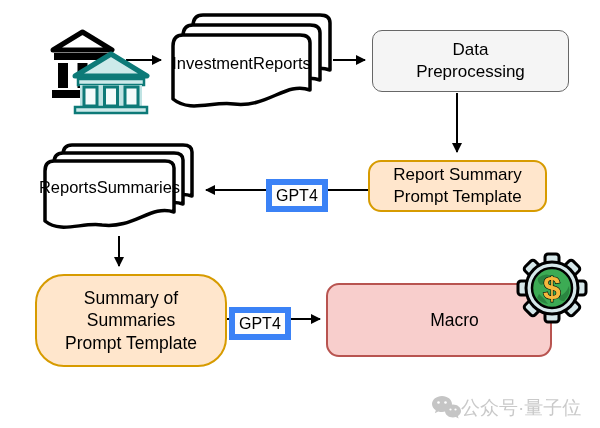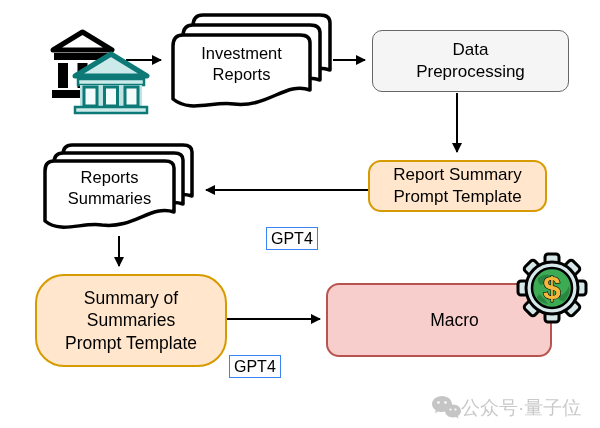--- a/index.html
+++ b/index.html
@@ -12,27 +12,27 @@
   
   .node{
     position:absolute;display:flex;flex-direction:column;align-items:center;justify-content:center;
     text-align:center;line-height:1.28;font-size:17px;color:#000;box-sizing:border-box;
   }
   .node-gray{background:#f5f5f5;border:1.5px solid #676767;border-radius:10px;}
   .node-orange{background:#ffe6cc;border:2px solid #d79b00;border-radius:13px;}
   .node-pink{background:#f8cecc;border:2px solid #b85450;border-radius:13px;padding-left:31px;}
   
   .doc-text{
-    position:absolute;display:flex;flex-direction:column;align-items:center;justify-content:center;
+    position:absolute;display:flex;flex-direction:row;align-items:center;justify-content:center;
     text-align:center;font-size:16.5px;line-height:1.3;
   }
   
   .edge-label{
-    position:absolute;background:#fdfdfd;border:1px solid #3b82f6;
-    font-size:16px;padding:1px 4px;line-height:1.2;margin-top:48px;
+    position:absolute;background:#fdfdfd;border:6px solid #3b82f6;
+    font-size:16px;padding:1px 4px;line-height:1.2;
   }
   .subscript{font-size:12.5px;position:relative;bottom:-4px;letter-spacing:0;}
   #caption{
     position:absolute;left:0;top:384px;width:592px;text-align:center;
     font-family:"Liberation Serif",serif;font-size:16px;color:#141414;
   }
   #watermark{
     position:absolute;left:431px;top:394px;display:flex;align-items:center;gap:0;
     color:#c9c9c9;font-size:19px;white-space:nowrap;z-index:8;
   }

